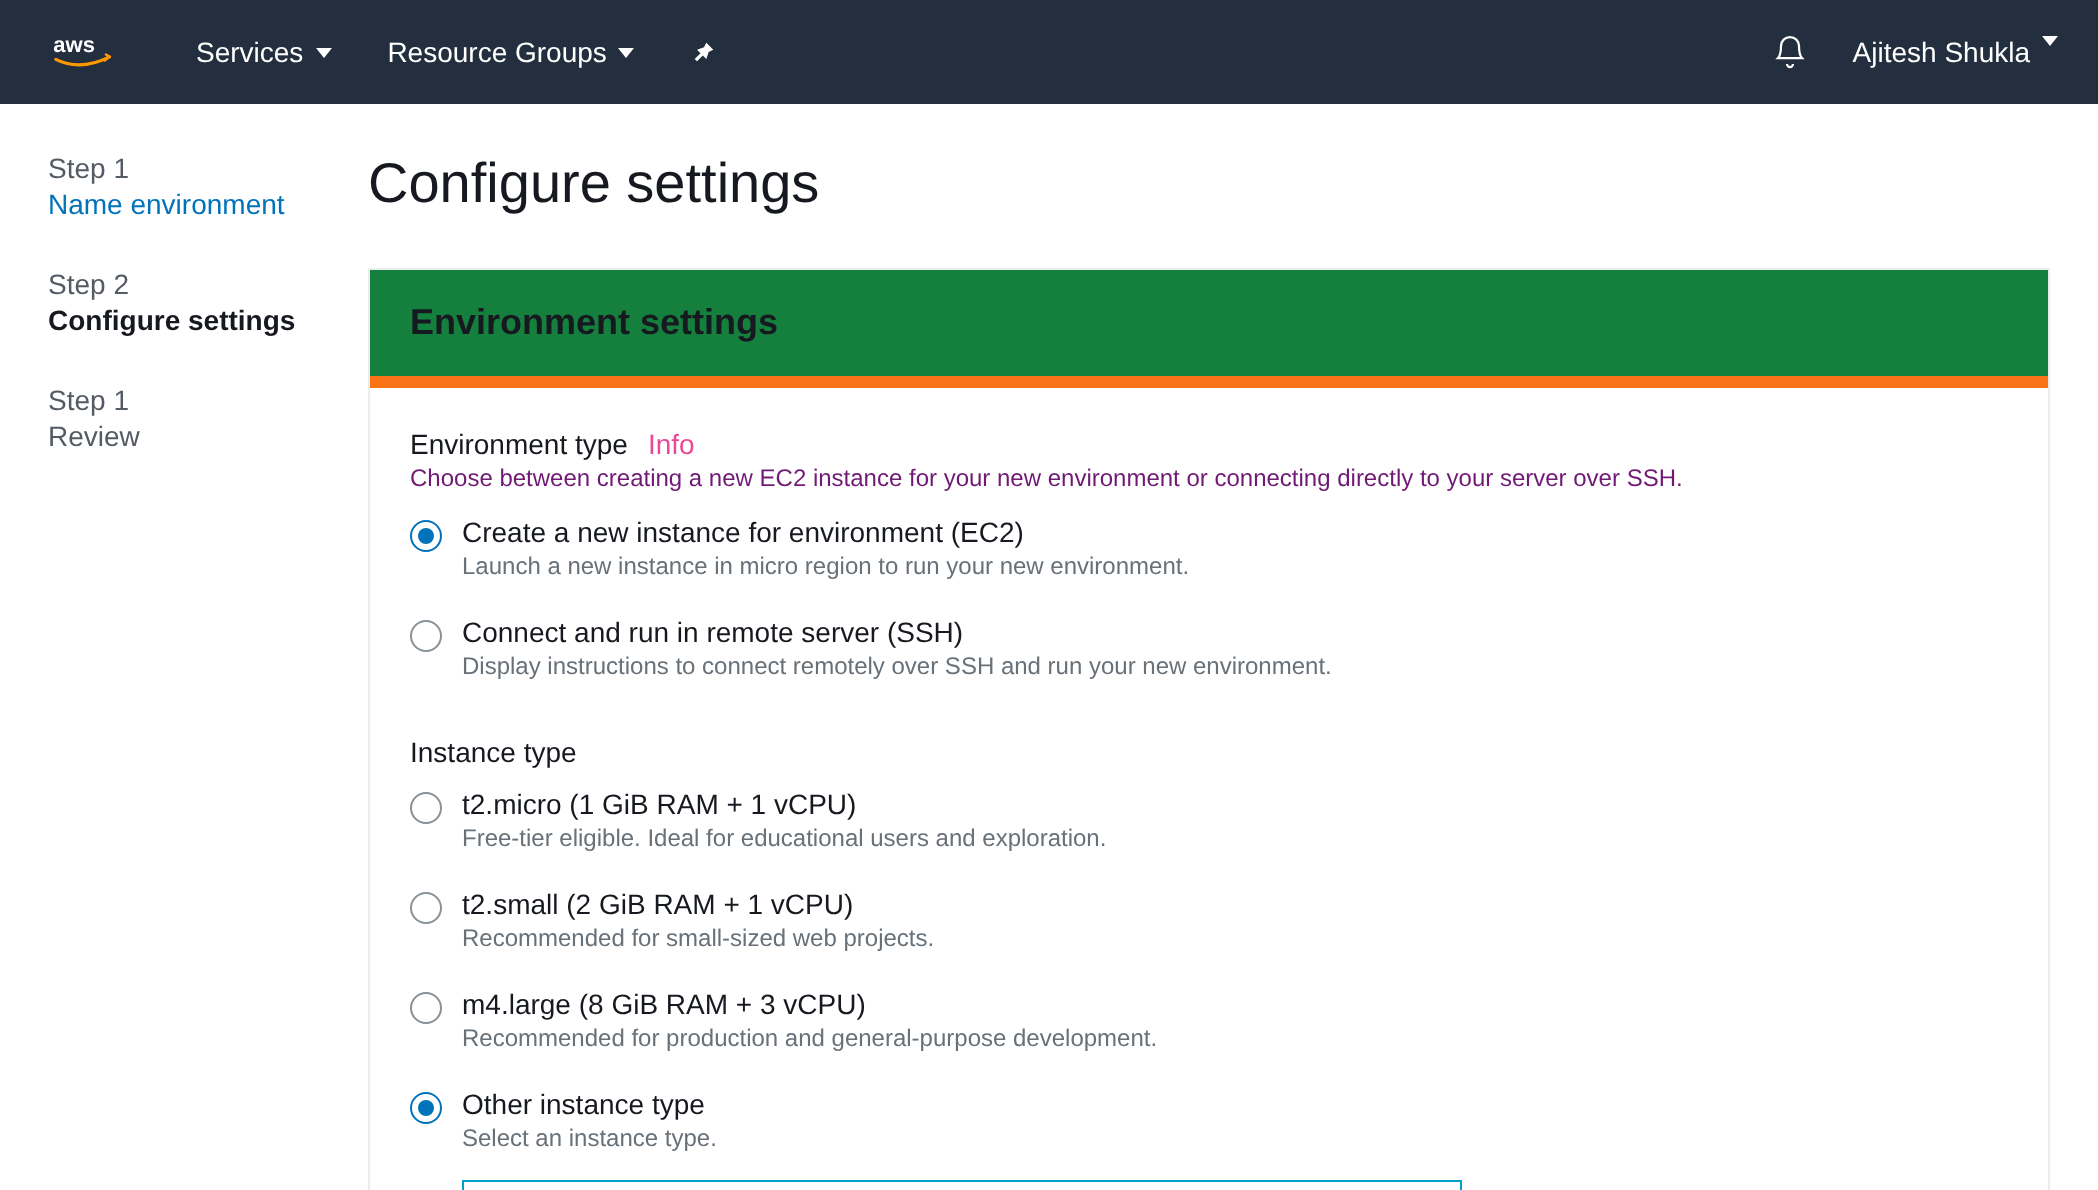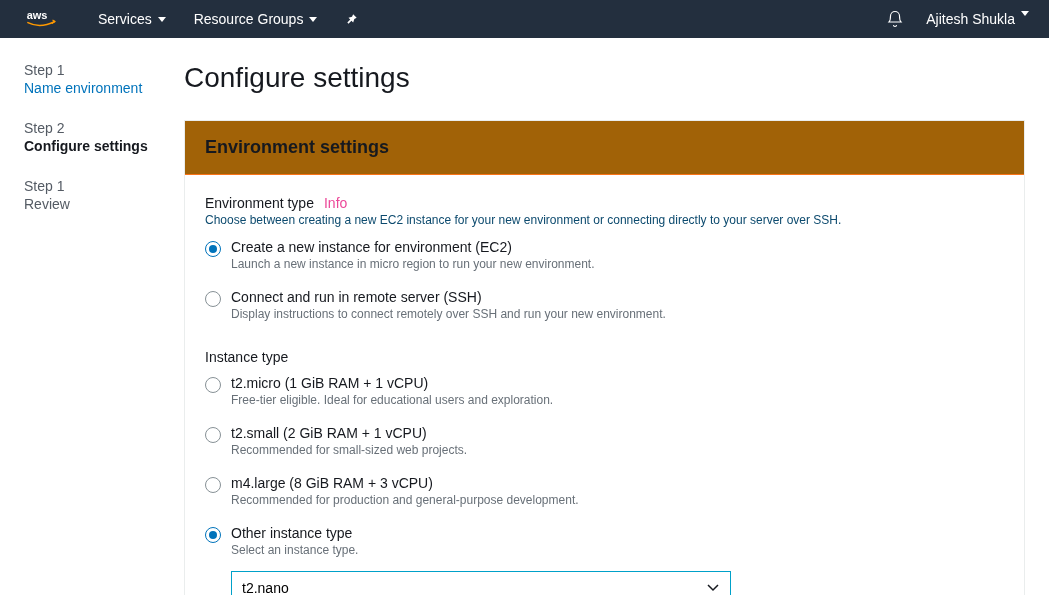--- a/index.html
+++ b/index.html
@@ -7,21 +7,21 @@
   font-family: "Amazon Ember", "Helvetica Neue", Arial, sans-serif;
   background: #ffffff;
   color: #16191f;
   font-size: 14px;
   width: 1049px;
 }
 
 
 .topnav {
   background: #232f3e;
-  height: 38px;
+  height: 52px;
   display: flex;
   align-items: center;
   padding: 0 20px;
   color: #fff;
 }
 .aws-logo {
   display: inline-flex;
   align-items: center;
   margin-right: 28px;
 }
@@ -78,23 +78,23 @@
   font-weight: 400;
   color: #16191f;
   margin-bottom: 26px;
 }
 
 .panel {
   border: 1px solid #eaeded;
   border-radius: 0;
 }
 .panel-header {
-  background: #a16207;
+  background: #15803d;
   padding: 16px 20px;
-  border-bottom: 1px solid #f97316;
+  border-bottom: 6px solid #f97316;
   font-size: 18px;
   font-weight: 700;
 }
 .panel-body {
   padding: 20px;
 }
 
 .field-group { margin-bottom: 28px; }
 .field-group:last-child { margin-bottom: 0; }
 
@@ -108,21 +108,21 @@
   color: #16191f;
   font-weight: 400;
 }
 .field-info-link {
   color: #ec4899;
   font-size: 14px;
   text-decoration: none;
 }
 .field-help {
   font-size: 12px;
-  color: #0c4a6e;
+  color: #701a75;
   margin-top: 2px;
   margin-bottom: 12px;
 }
 
 .radio-list { }
 .radio-item {
   display: flex;
   align-items: flex-start;
   margin-bottom: 18px;
 }

